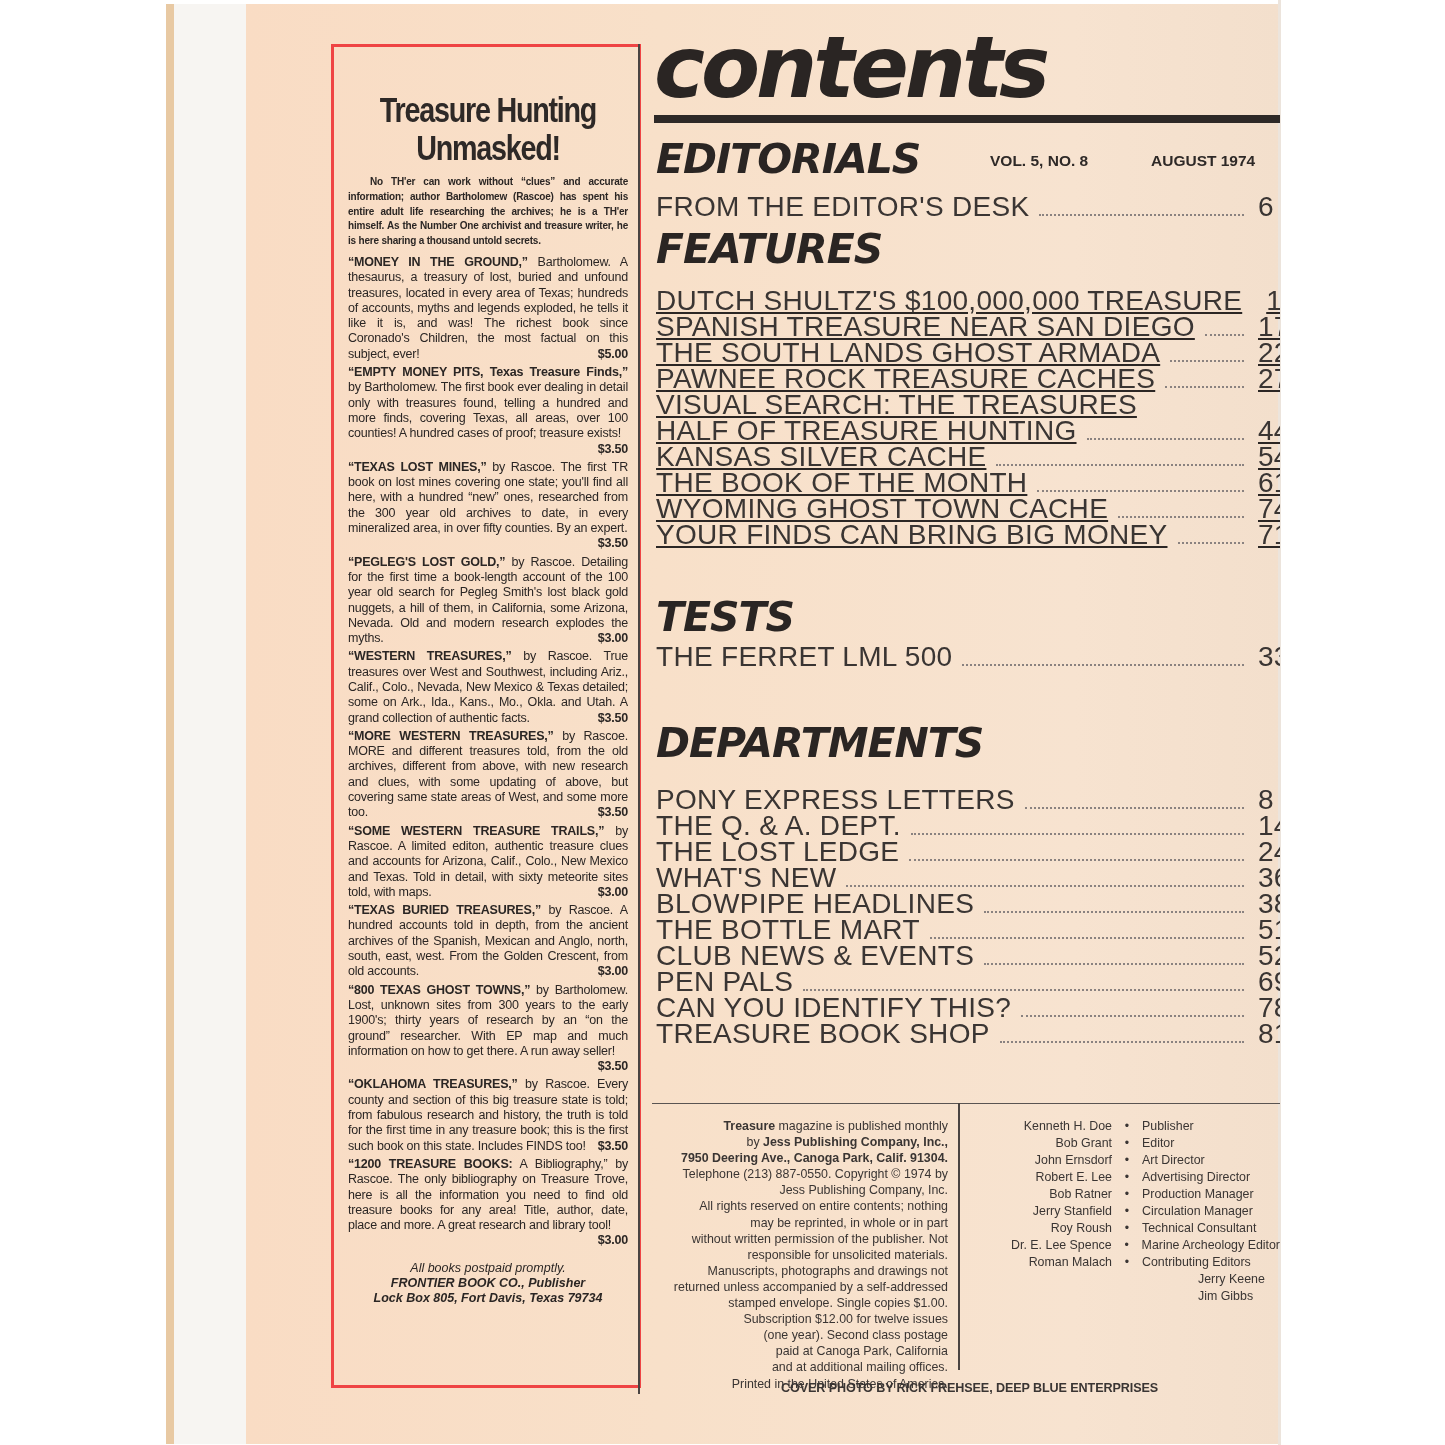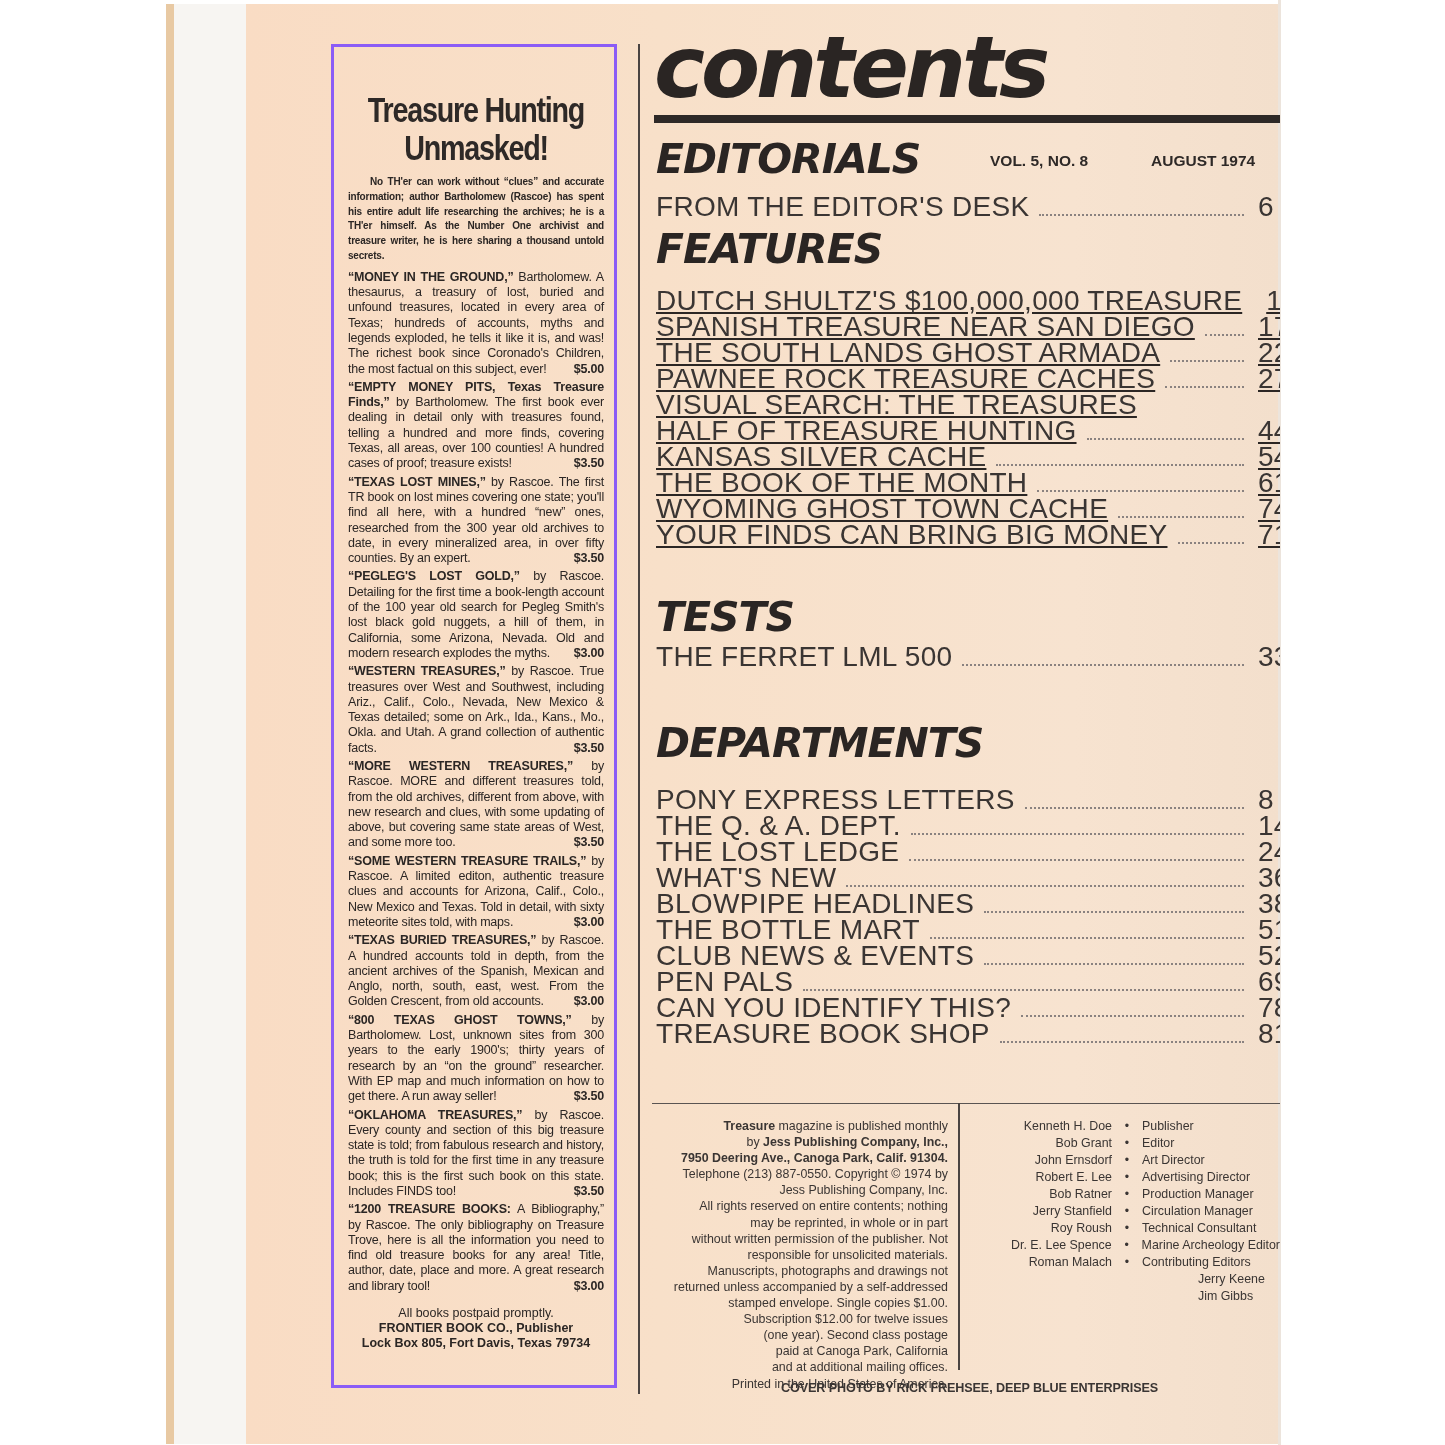--- a/index.html
+++ b/index.html
@@ -25,38 +25,38 @@
     .prev-mark { position:absolute; left:236px; top:118px; width:10px; height:8px; background:#222; }
     .prev-mark2 { position:absolute; left:243px; top:118px; width:3px; height:34px; background:#222; }
     .page {
       position:absolute; left:246px; top:4px; width:1034px; height:1440px;
       background:linear-gradient(90deg,#f9dcc4 0%,#f8e0c9 40%,#f7e3d0 80%,#f3dfcc 100%);
     }
     .page-edge { position:absolute; left:1278px; top:0; width:3px; height:1445px; background:#ece4dc; }
 
     
     .ad {
-      position:absolute; left:331px; top:44px; width:286px; height:1344px;
-      border:3px solid #8b5cf6; box-sizing:border-box;
+      position:absolute; left:331px; top:44px; width:310px; height:1344px;
+      border:3px solid #ef4444; box-sizing:border-box;
       padding:44px 10px 12px 14px;
       font-family:"Liberation Sans", sans-serif;
     }
     .ad-title {
       text-align:center; font-weight:bold; font-size:35px; line-height:38px;
       letter-spacing:-1.5px; transform:scaleX(0.82); transform-origin:center;
       margin:0 -30px 8px -30px; color:#2e2927;
     }
     .ad-intro {
       font-weight:bold; font-size:10px; line-height:14.8px; text-align:justify;
       text-indent:22px; margin-bottom:6px; letter-spacing:-0.2px;
     }
     .book { font-size:12.5px; line-height:15.3px; text-align:justify; margin-bottom:3px; letter-spacing:-0.2px; }
     .book b { font-weight:bold; }
     .book .price { font-weight:bold; }
-    .ad-foot { text-align:center; font-size:12.5px; line-height:15px; margin-top:12px; }
+    .ad-foot { text-align:center; font-size:12.5px; line-height:15px; margin-top:12px;font-style:italic; }
     .ad-foot .b { font-weight:bold; }
 
     
     .divider { position:absolute; left:638px; top:44px; width:2px; height:1350px; background:#4a4442; }
 
     
     .contents-title {
       position:absolute; left:654px; top:22px;
       font-family:"DejaVu Sans", sans-serif; font-weight:bold; font-style:italic;
       font-size:86px; letter-spacing:-4px; line-height:90px; color:#2a2523;

